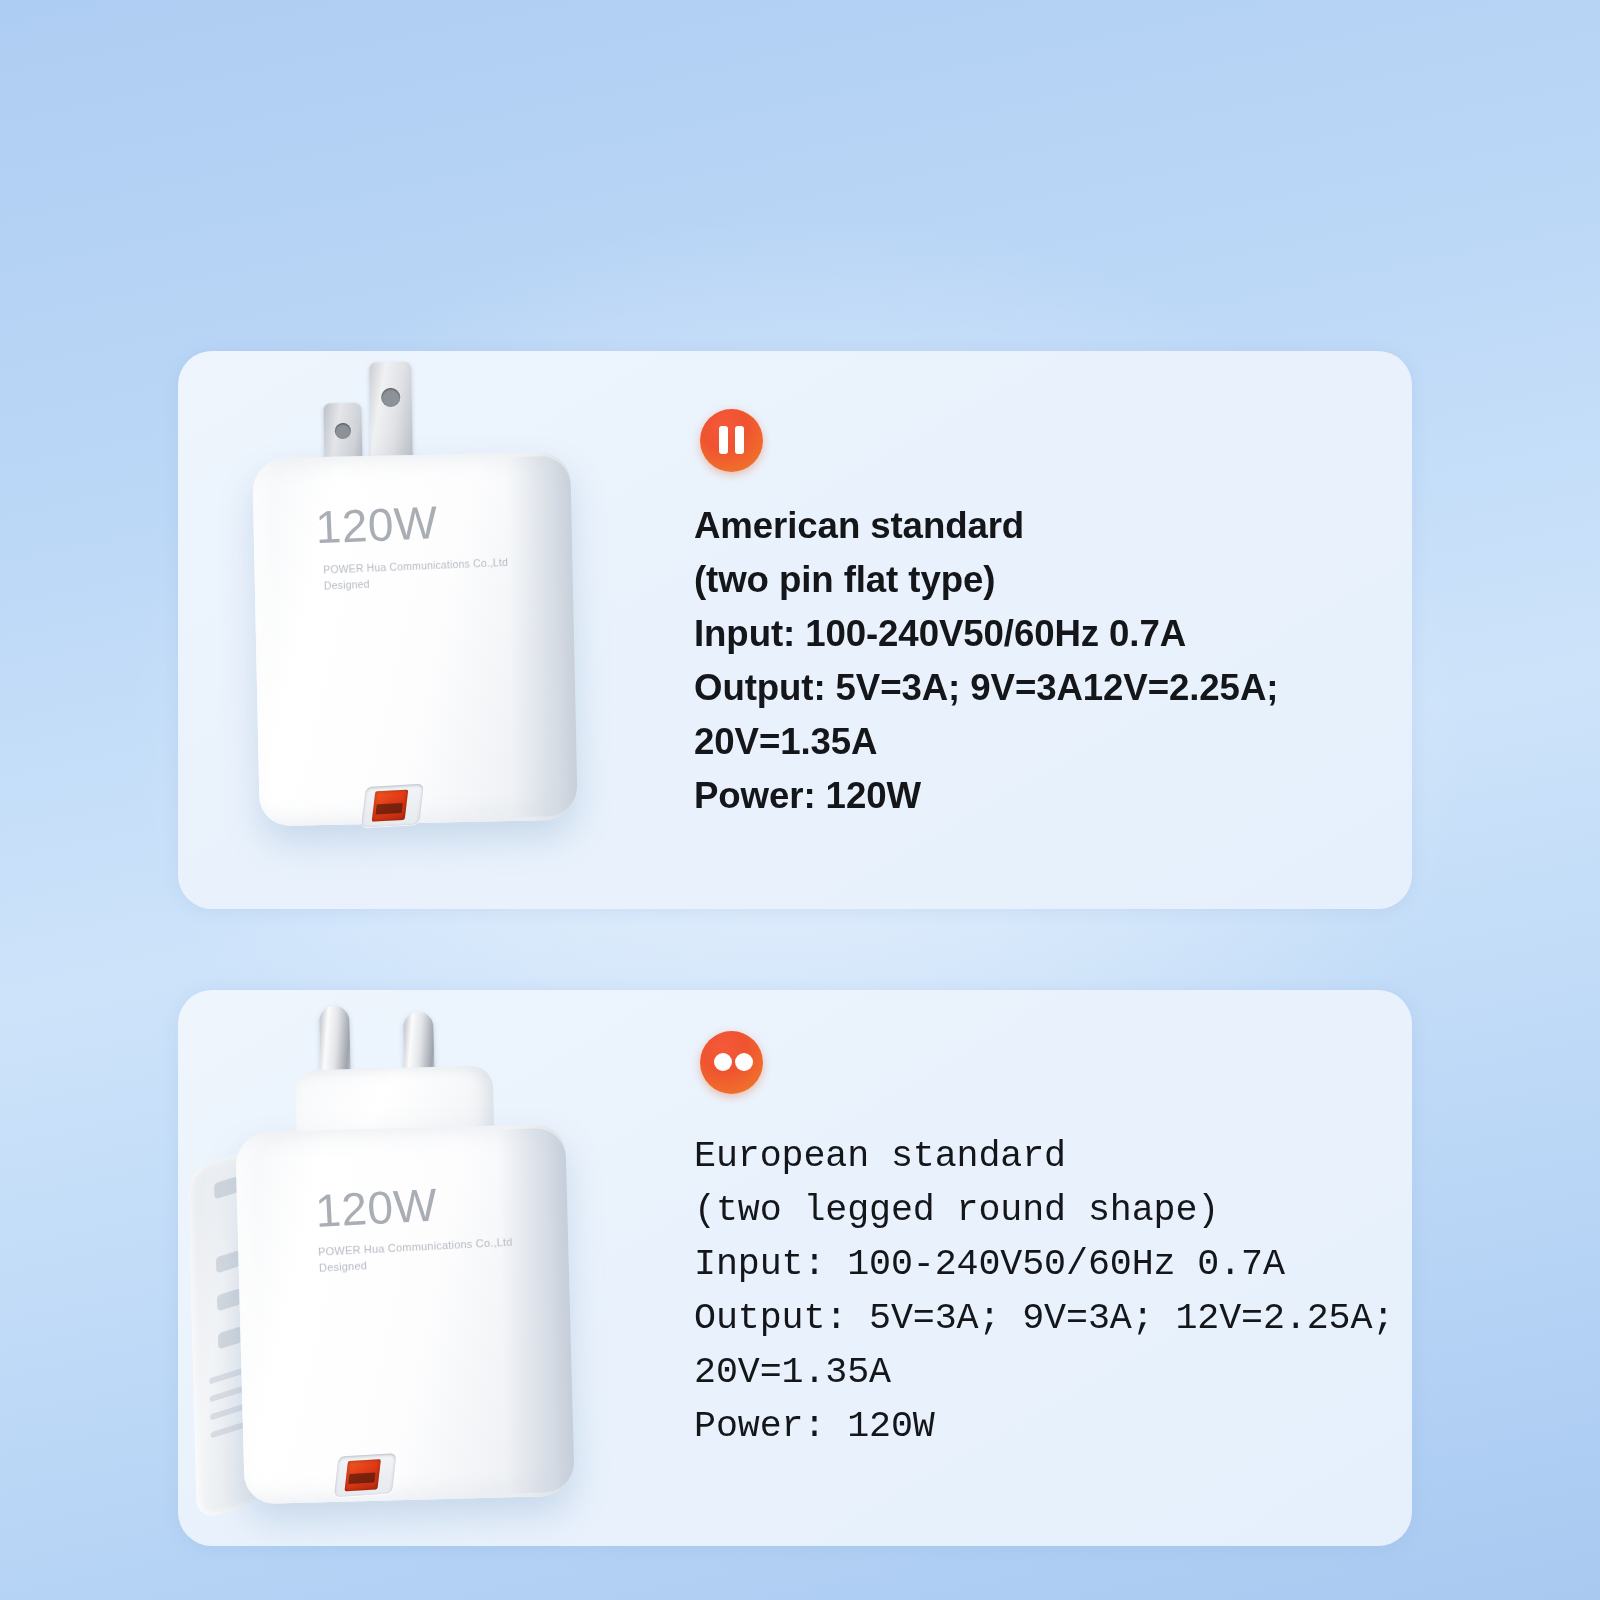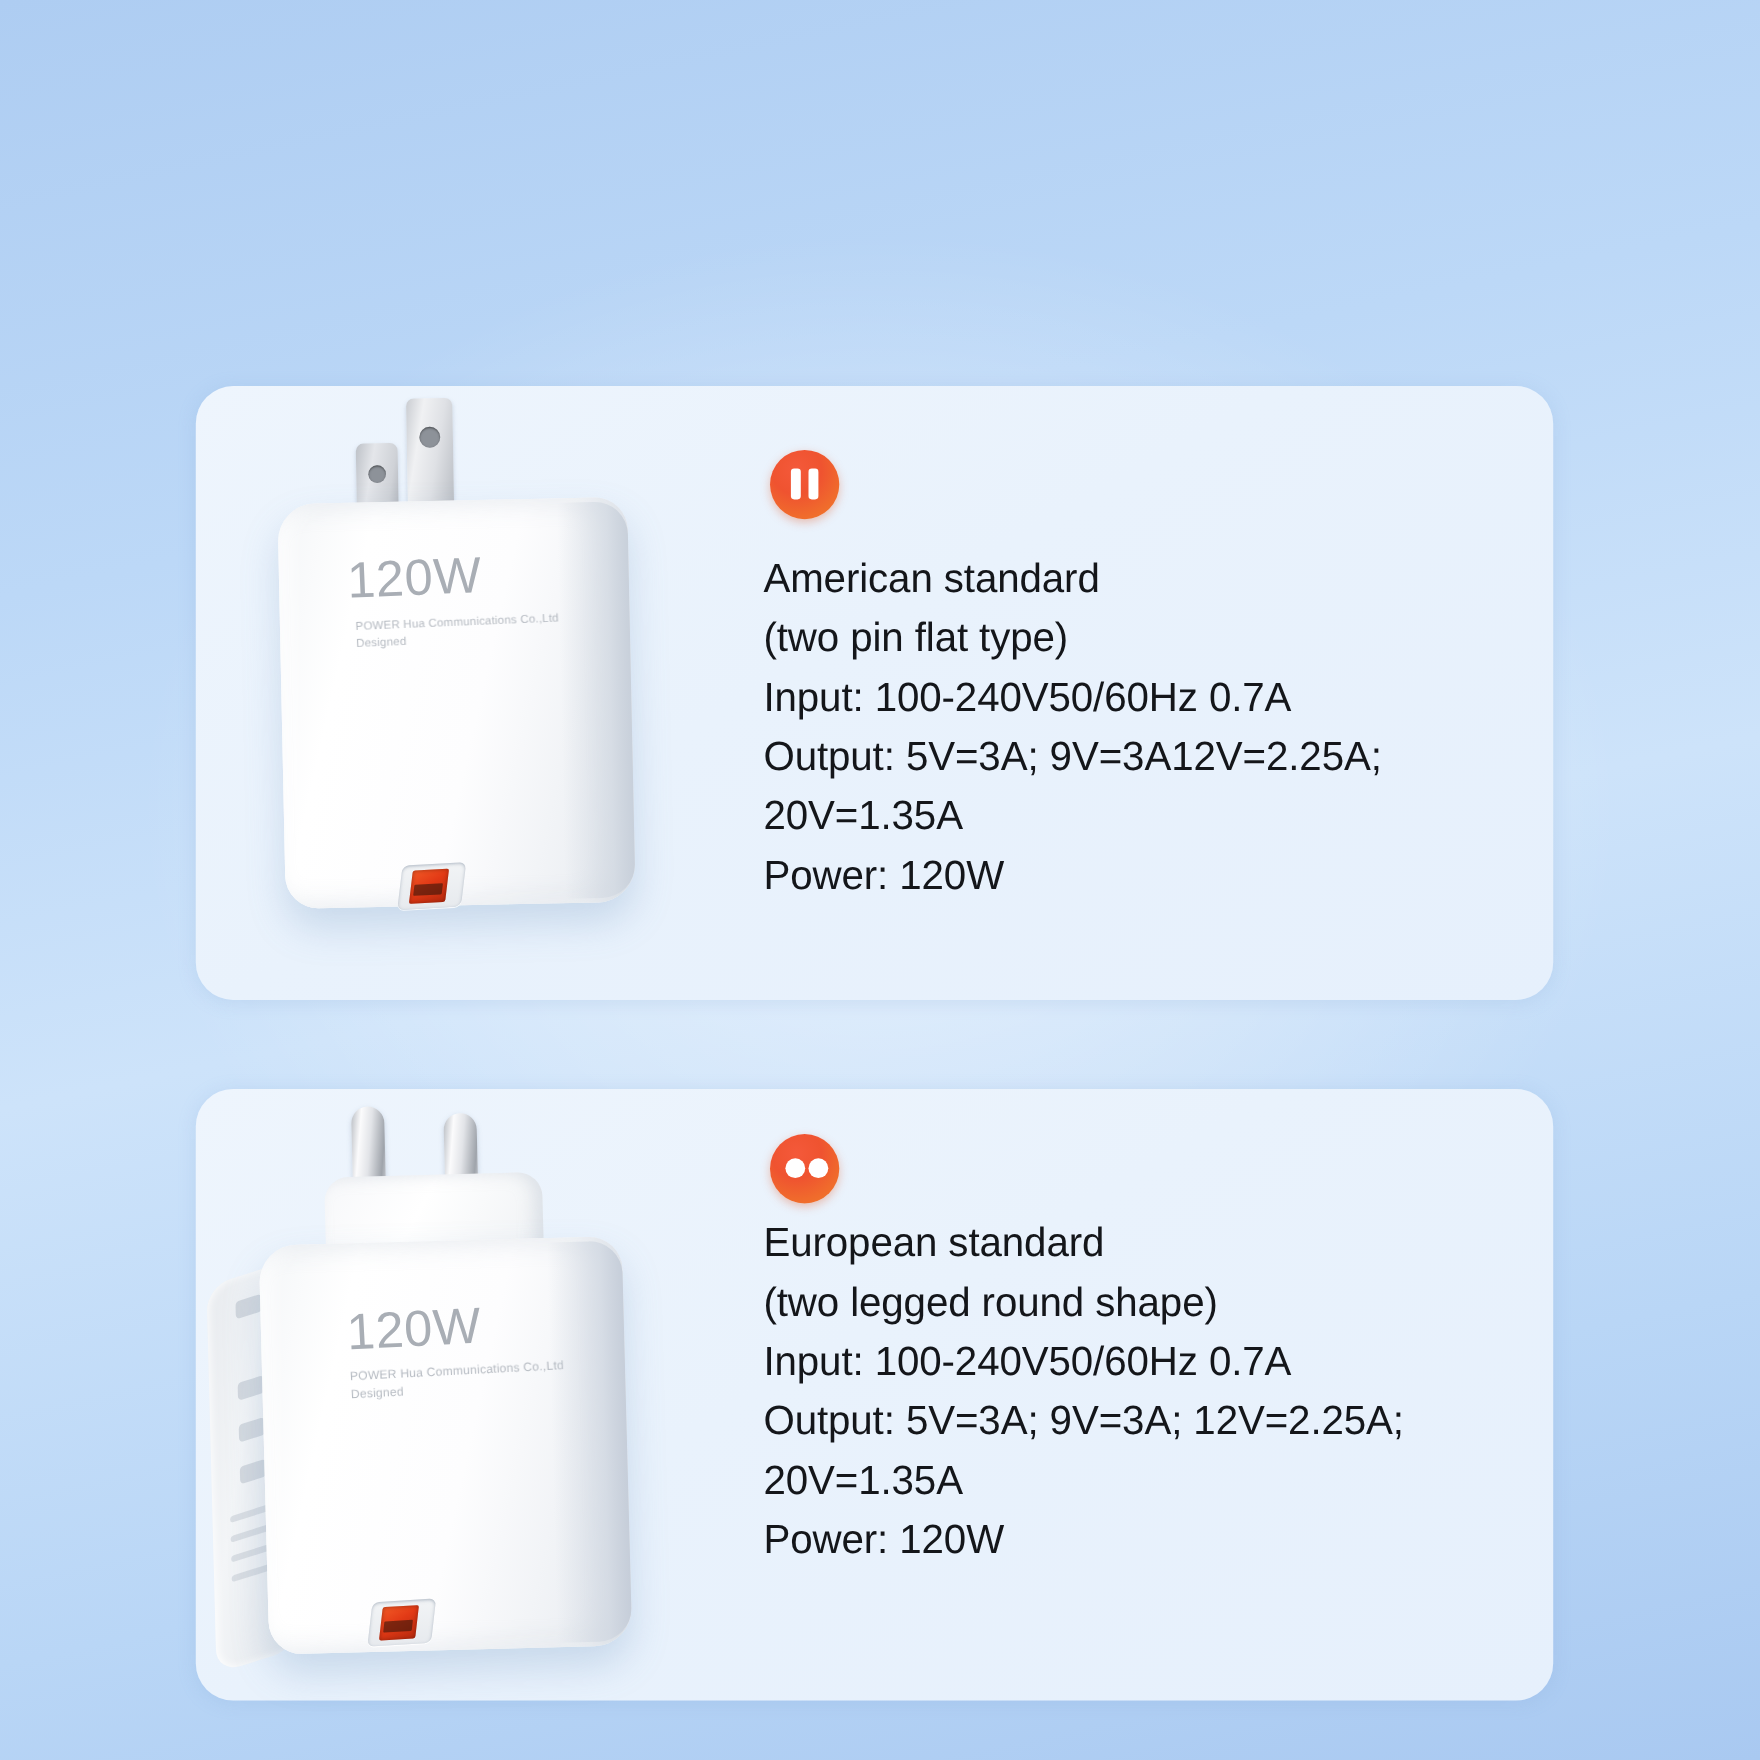--- a/index.html
+++ b/index.html
@@ -310,22 +310,22 @@
     border-radius: 50%;
   }
   .badge .pin-round.left  { left: 14px; }
   .badge .pin-round.right { left: 35px; }
 
   .spec-list {
     position: absolute;
     left: 16px;
     width: 690px;
   }
-  #spec-american { top: 148px; }
-  #spec-european { top: 113px; }
+  #spec-american { top: 148px; font-weight: bold; }
+  #spec-european { top: 139px; font-family: Liberation Mono, monospace; }
 
   .spec-line {
     color: #14161a;
     font-size: 37px;
     line-height: 54px;
     letter-spacing: -0.1px;
     white-space: nowrap;
     transform: scaleX(0.99);
     transform-origin: left center;
   }

